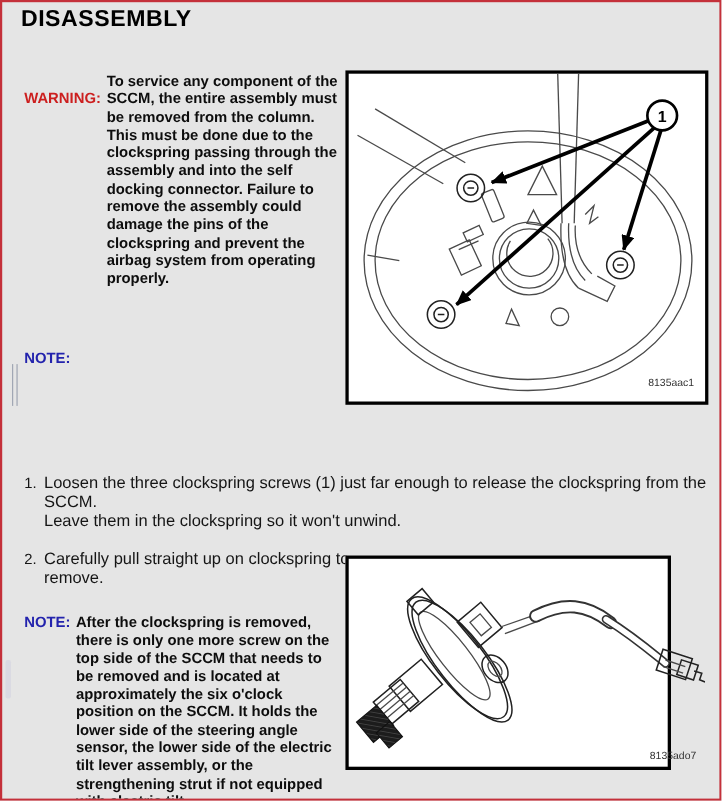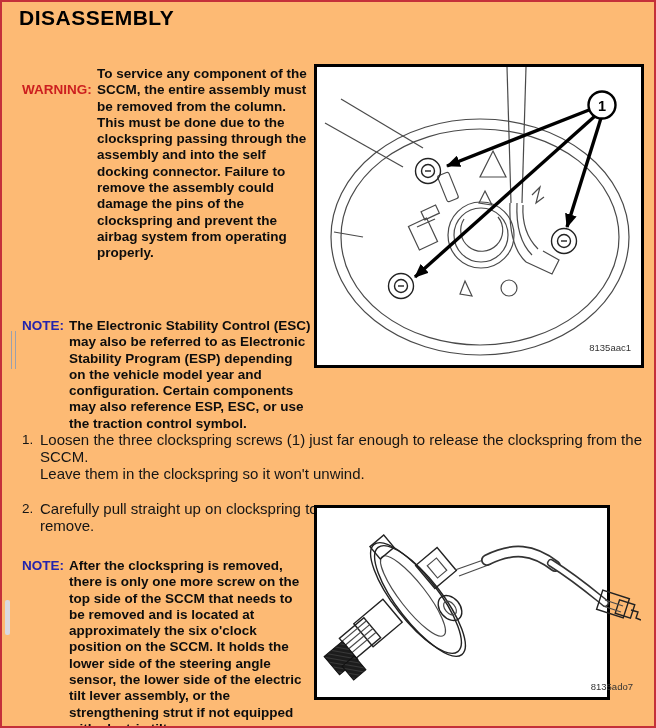--- a/index.html
+++ b/index.html
@@ -1,21 +1,21 @@
 <!DOCTYPE html>
 <html><head>
 <meta charset="utf-8">
 <style>
   html,body{margin:0;padding:0;background:#ffffff;}
   .page{
     position:relative;
     width:656px;height:728px;
     box-sizing:border-box;
     border:2px solid #c4303a;
-    background:#fdba74;
+    background:#e5e5e5;
     font-family:"Liberation Sans","DejaVu Sans",sans-serif;
     color:#111;
     overflow:hidden;
     padding-left:40px;
   }
   .title{
     position:absolute;left:17px;top:4px;
     font-size:21px;font-weight:bold;letter-spacing:.5px;color:#000;
     margin:0;
   }
@@ -151,27 +151,20 @@
         <text x="285" y="43.5" text-anchor="middle" font-size="14.5" font-weight="bold" fill="#000">1</text>
       </g>
       <text class="figcode" x="314" y="284" text-anchor="end">8135aac1</text>
     </svg>
   </div>
 
   <div class="changebar-double"></div>
   <div class="changebar-soft"></div>
 
   <span class="lbl lbl-note1">NOTE:</span>
-  <div class="boldtext note1-text">The Electronic Stability Control (ESC)
-may also be referred to as Electronic
-Stability Program (ESP) depending
-on the vehicle model year and
-configuration. Certain components
-may also reference ESP, ESC, or use
-the traction control symbol.</div>
 
   <span class="step-num step1-num">1.</span>
   <div class="step-text step1-text">Loosen the three clockspring screws (1) just far enough to release the clockspring from the SCCM.
 Leave them in the clockspring so it won't unwind.</div>
 
   <span class="step-num step2-num">2.</span>
   <div class="step-text step2-text">Carefully pull straight up on clockspring to
 remove.</div>
 
   <span class="lbl lbl-note2">NOTE:</span>

